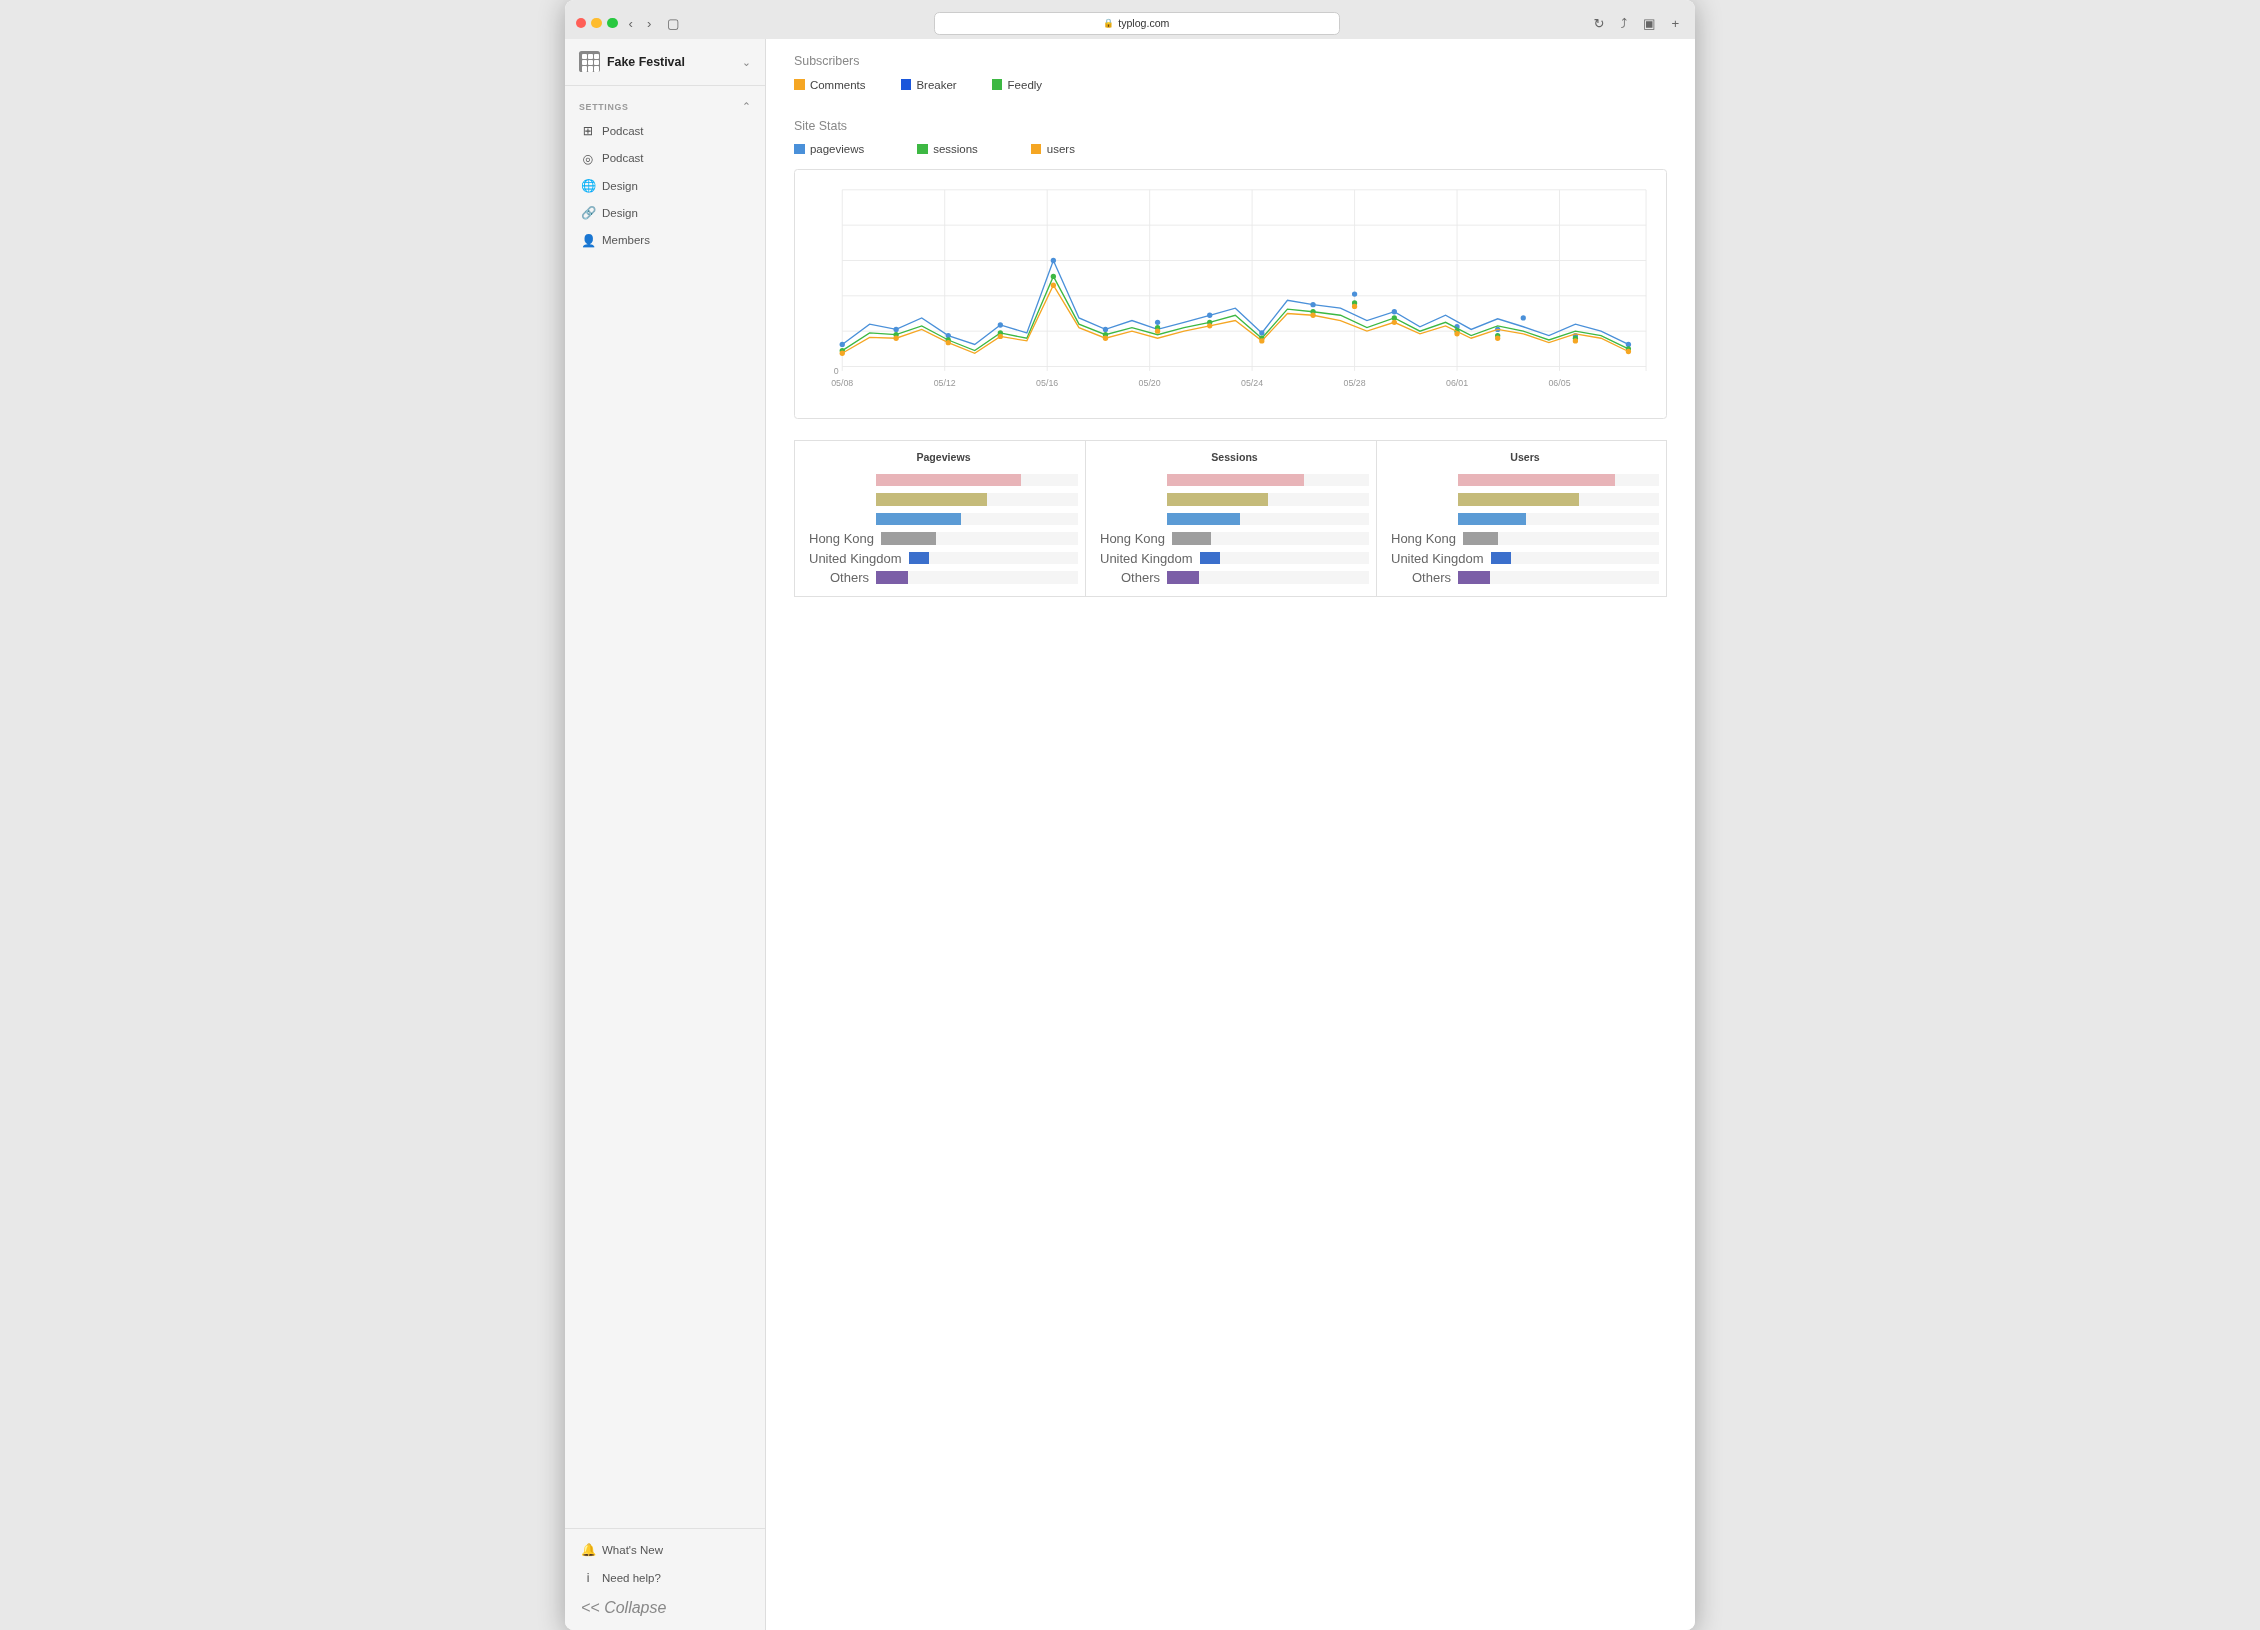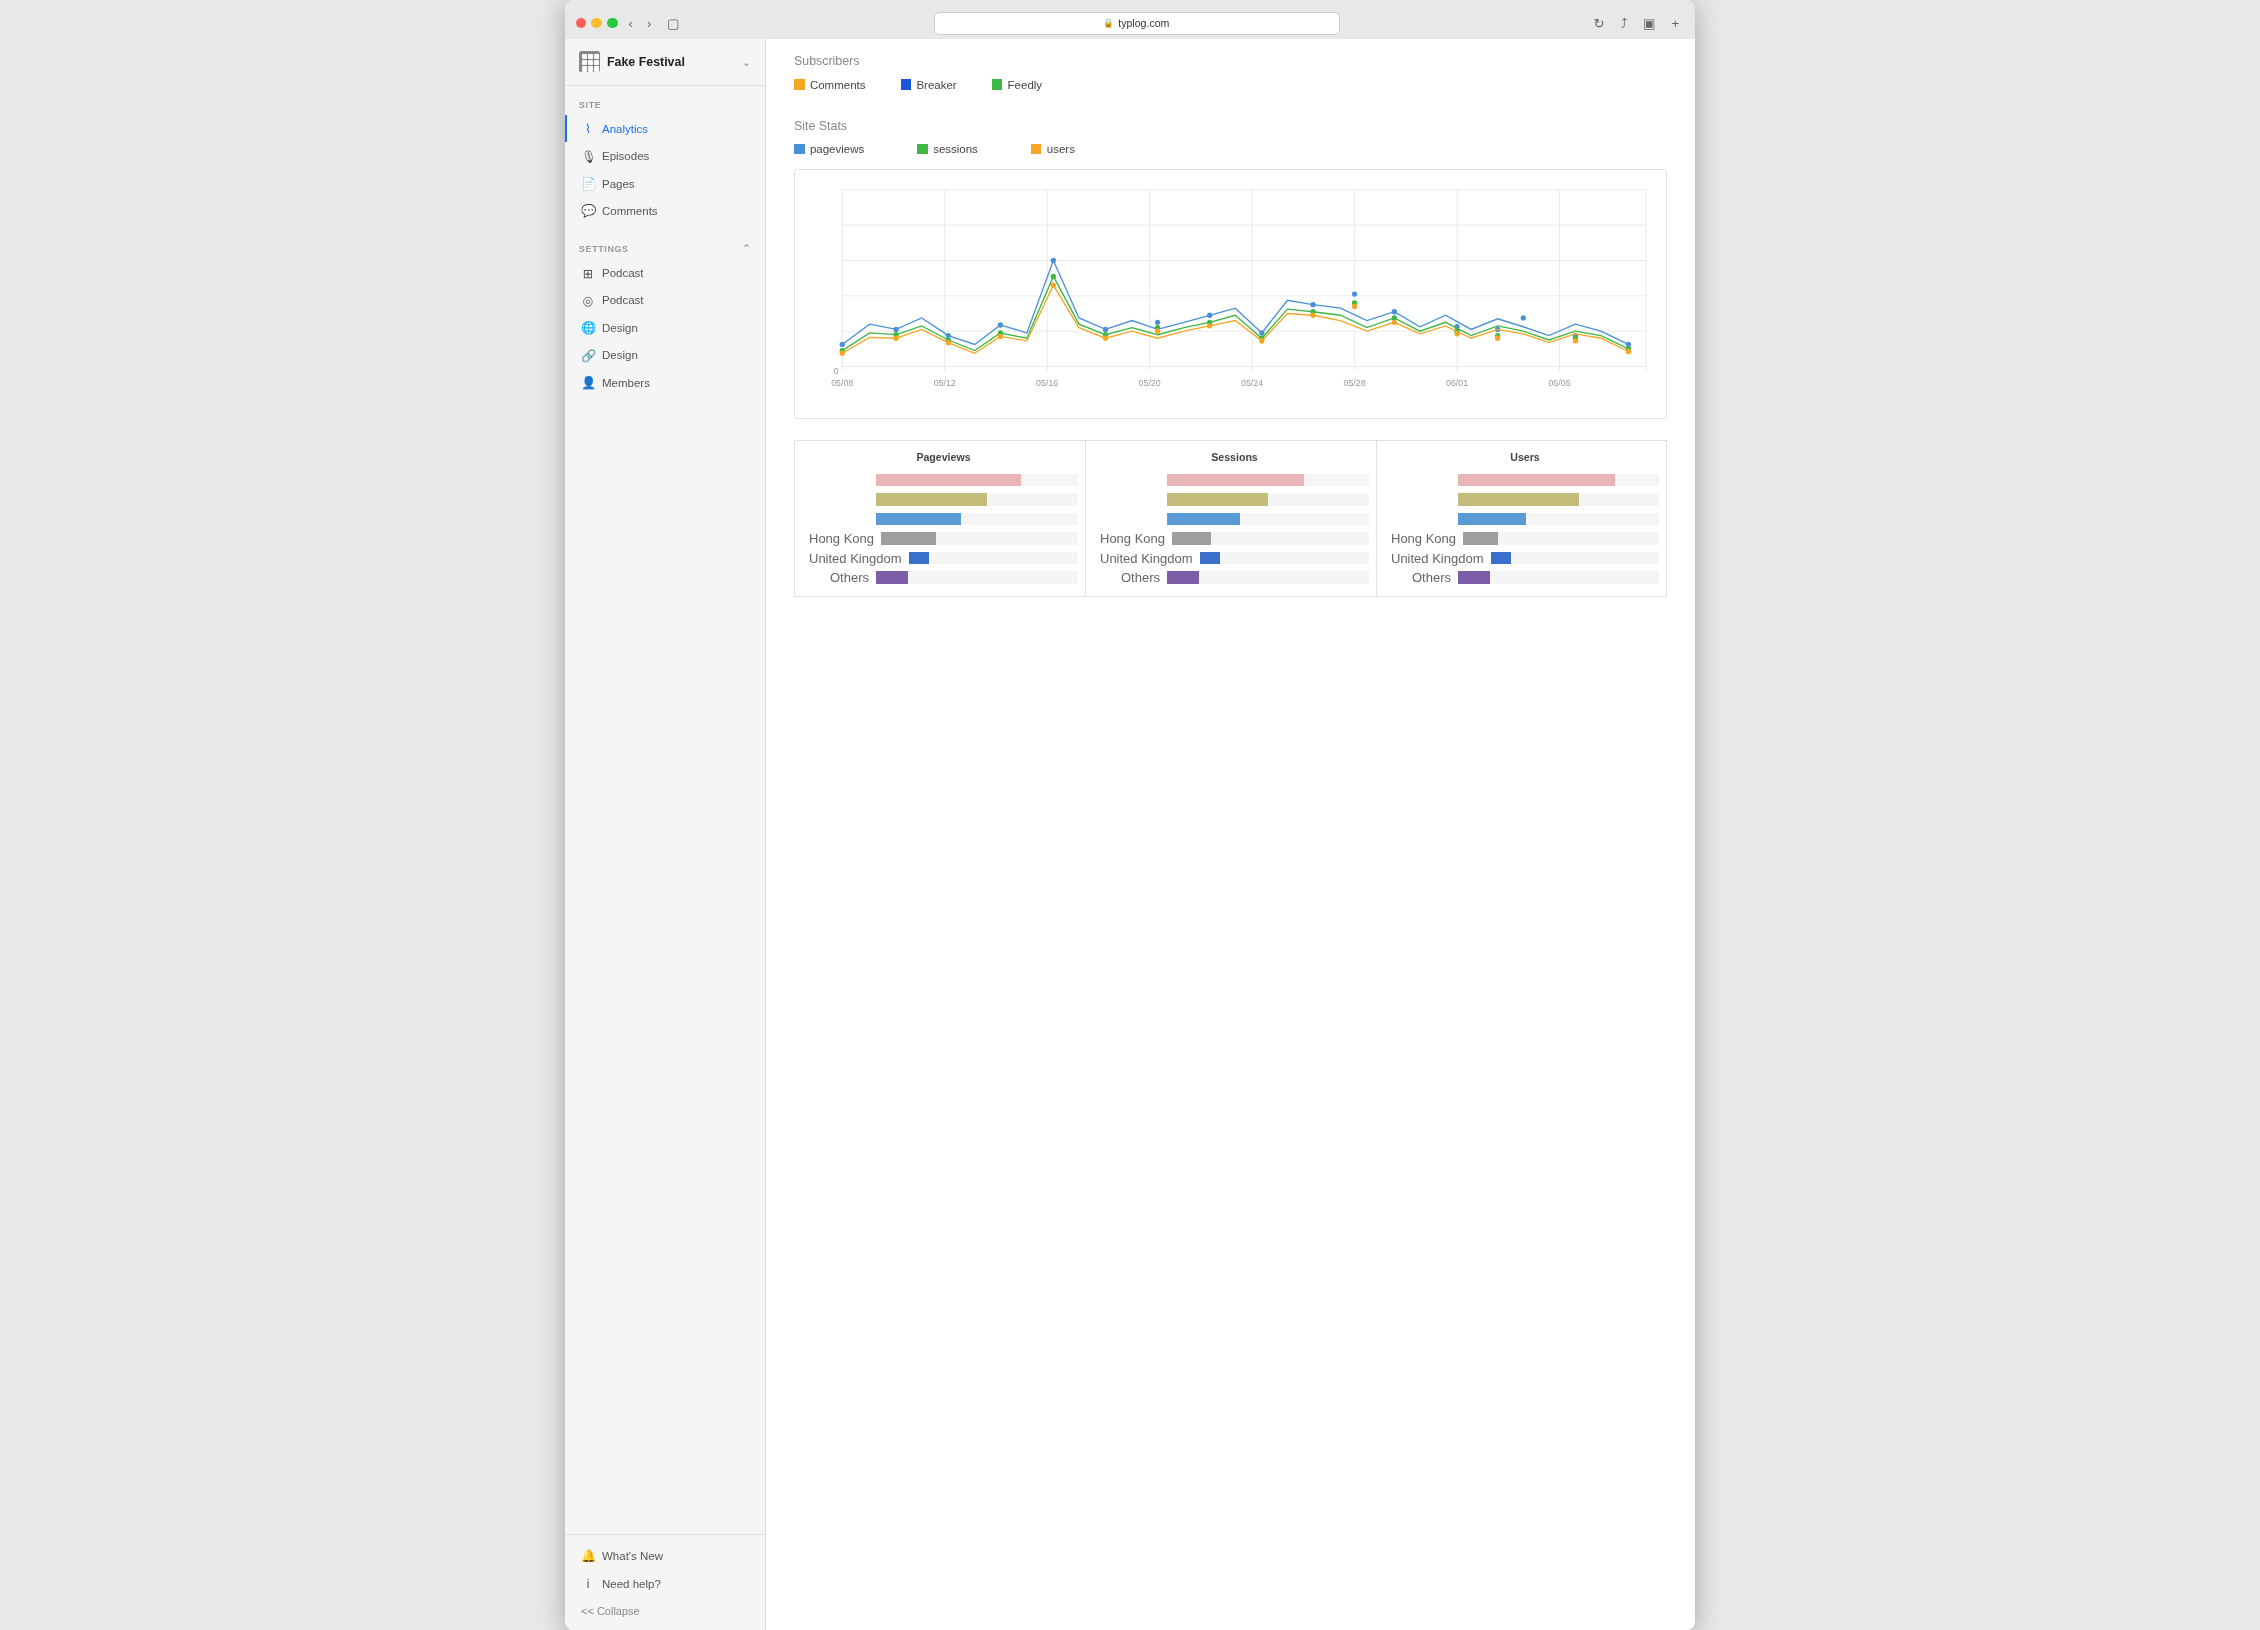--- a/index.html
+++ b/index.html
@@ -247,40 +247,20 @@
               <span></span>
             <span></span>
               <span></span>
               <span></span>
           </div>
           <span class="site-name">Fake Festival</span>
         </div>
         <span class="chevron-down">⌄</span>
       </div>
 
-      <div class="sidebar-section">
-        <div class="sidebar-section-label">SITE</div>
-
-        <div class="sidebar-item active">
-          <span class="sidebar-item-icon" style="color:#1a73e8; font-style:normal;">⌇</span>
-          <span>Analytics</span>
-        </div>
-        <div class="sidebar-item">
-          <span class="sidebar-item-icon">🎙</span>
-          <span>Episodes</span>
-        </div>
-        <div class="sidebar-item">
-          <span class="sidebar-item-icon">📄</span>
-          <span>Pages</span>
-        </div>
-        <div class="sidebar-item">
-          <span class="sidebar-item-icon">💬</span>
-          <span>Comments</span>
-        </div>
-      </div>
 
       <div class="settings-header">
         <span class="settings-label">SETTINGS</span>
         <span class="chevron-up">⌃</span>
       </div>
 
       <div>
         <div class="sidebar-item">
           <span class="sidebar-item-icon">⊞</span>
           <span>Podcast</span>
@@ -306,21 +286,21 @@
       <div class="sidebar-bottom">
         <div class="sidebar-item">
           <span class="sidebar-item-icon">🔔</span>
           <span>What's New</span>
         </div>
         <div class="sidebar-item">
           <span class="sidebar-item-icon">ℹ</span>
           <span>Need help?</span>
         </div>
         <div class="sidebar-item">
-          <span style="font-size:11px; color:#888;">&lt;&lt; Collapse</span>
+          <span style="font-size:16px; color:#888;font-style:italic;">&lt;&lt; Collapse</span>
         </div>
       </div>
     </div>
 
     <div class="main-content">
 
       <div class="subscribers-section">
         <div class="section-title">Subscribers</div>
         <div class="legend-row">
           <div class="legend-item">

